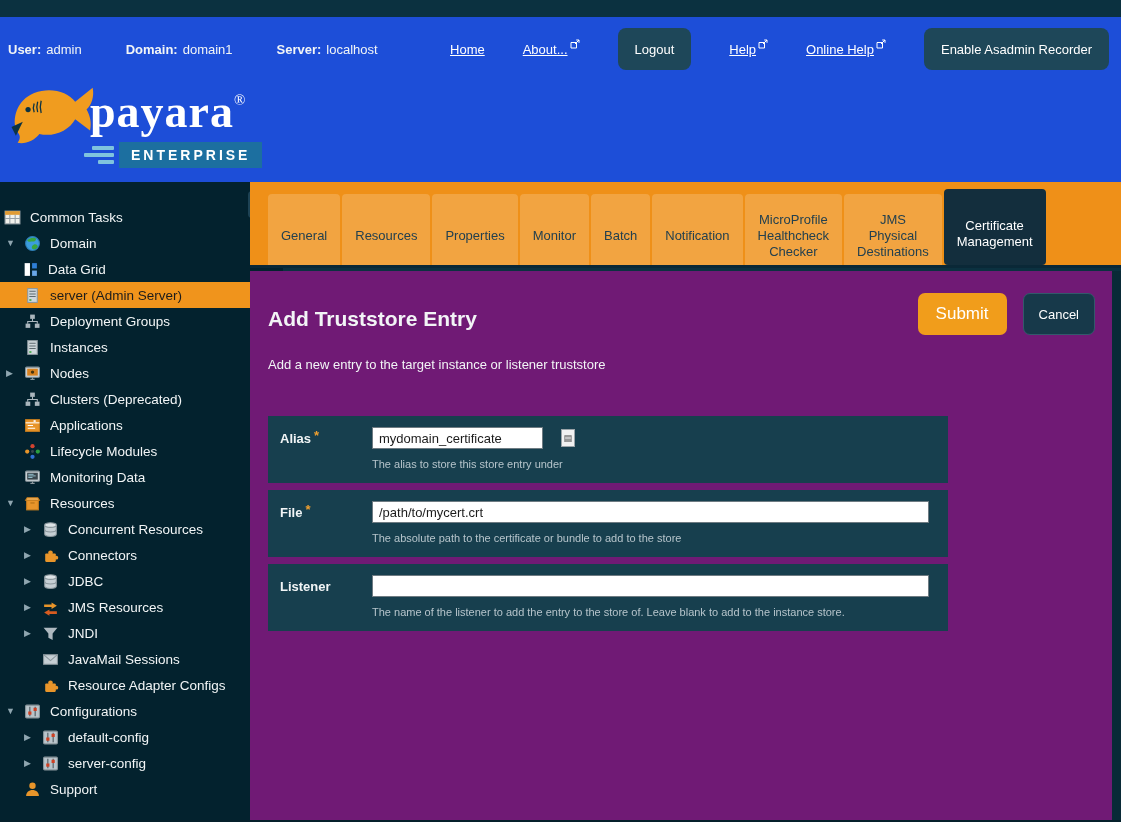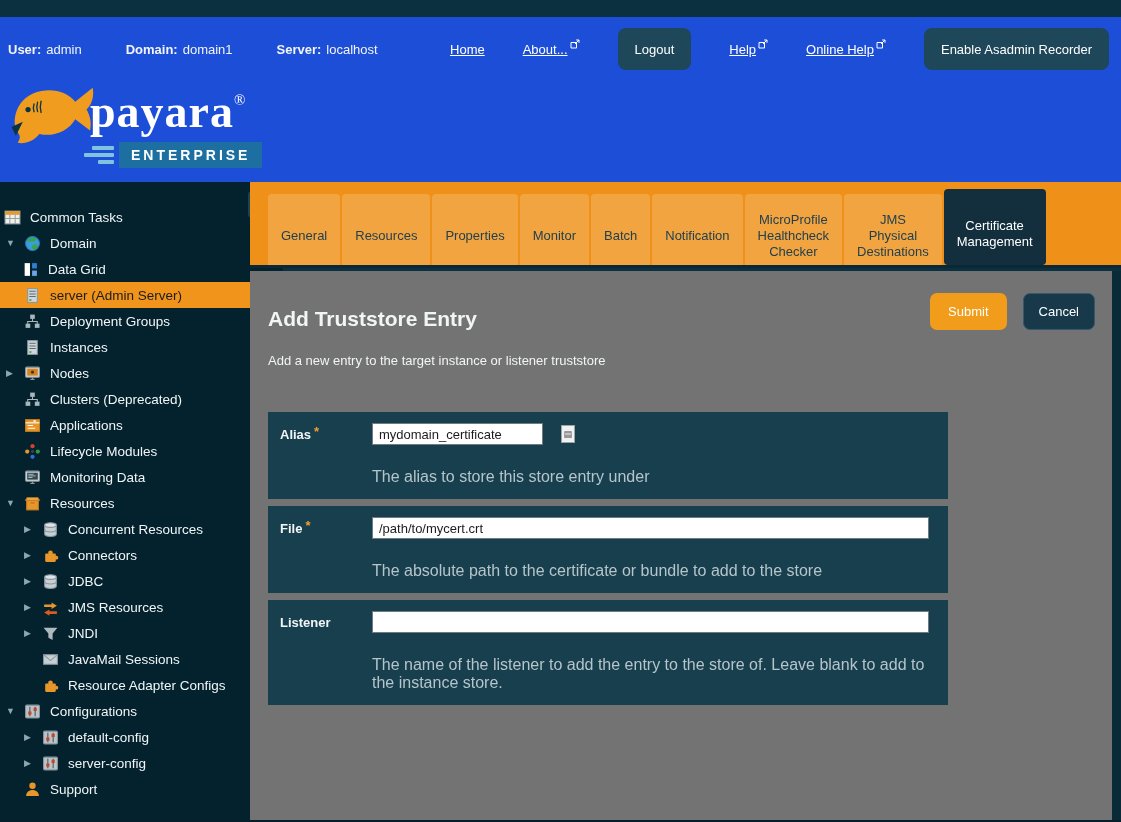--- a/index.html
+++ b/index.html
@@ -60,28 +60,28 @@
     display:flex;align-items:stretch;padding-left:18px;box-sizing:border-box;
     border-bottom:3px solid #0a2837;
   }
   .tab{
     background:#f2a441;color:#24404e;border:none;font-family:inherit;font-size:13px;line-height:16px;
     margin:12px 2px 0 0;padding:13px 13px 0;border-radius:4px 4px 0 0;cursor:pointer;
     white-space:pre-line;text-align:center;
   }
   .tab.active{background:#132e3d;color:#fff;margin-top:7px;border-radius:4px;}
   
-  .main{position:absolute;left:250px;top:271px;right:0;bottom:0;background:#737373;padding:22px 24px 0 18px;box-sizing:border-box;}
+  .main{position:absolute;left:250px;top:271px;right:0;bottom:0;background:#701a75;padding:22px 24px 0 18px;box-sizing:border-box;}
   .main-scroll-track{position:absolute;right:0;top:271px;bottom:0;width:9px;background:#092a37;}
   .title-row{display:flex;align-items:flex-start;justify-content:space-between;}
   .page-title{font-size:21px;font-weight:bold;margin:14px 0 0 0;}
   .action-btns{display:flex;gap:16px;margin-right:2px;}
   .btn-submit{
     background:#f19d1b;color:#fff;border:none;border-radius:7px;padding:11px 18px;
-    font-size:13px;font-family:inherit;cursor:pointer;
+    font-size:17px;font-family:inherit;cursor:pointer;
   }
   .btn-cancel{
     background:#17394a;color:#fff;border:1px solid #33596b;border-radius:7px;padding:10px 15px;
     font-size:13px;font-family:inherit;cursor:pointer;
   }
   .subtitle{font-size:13px;margin-top:22px;}
   .form{margin-top:44px;width:680px;}
   .field-row{
     background:#173f4e;margin-bottom:7px;padding:11px 12px 13px;box-sizing:border-box;
     display:grid;grid-template-columns:92px 1fr;
@@ -92,21 +92,21 @@
   .tinput{
     height:22px;border:1px solid #6e7b82;background:#fff;color:#1c1c1c;font-size:13px;
     font-family:inherit;padding:1px 6px;box-sizing:border-box;vertical-align:top;
   }
   .tinput.small{width:171px;padding-right:20px;}
   .tinput.large{width:557px;}
   .combo-glyph{
     position:absolute;left:189px;top:2px;width:14px;height:18px;background:#f1f1f1;border:1px solid #9aa3a8;
     box-sizing:border-box;display:flex;align-items:center;justify-content:center;font-size:9px;color:#444;pointer-events:none;
   }
-  .hint{font-size:16px;color:#b6c4cb;margin-top:23px;}
+  .hint{font-size:11px;color:#b6c4cb;margin-top:9px;}
   .bottom-edge{position:absolute;left:0;bottom:0;width:100%;height:2px;background:#05202b;}
 </style>
 </head>
 <body>
 
 <div class="header">
   <div class="topbar">
     <div class="topbar-left">
       <span class="stat"><b>User:</b><span>admin</span></span>
       <span class="stat"><b>Domain:</b><span>domain1</span></span>

